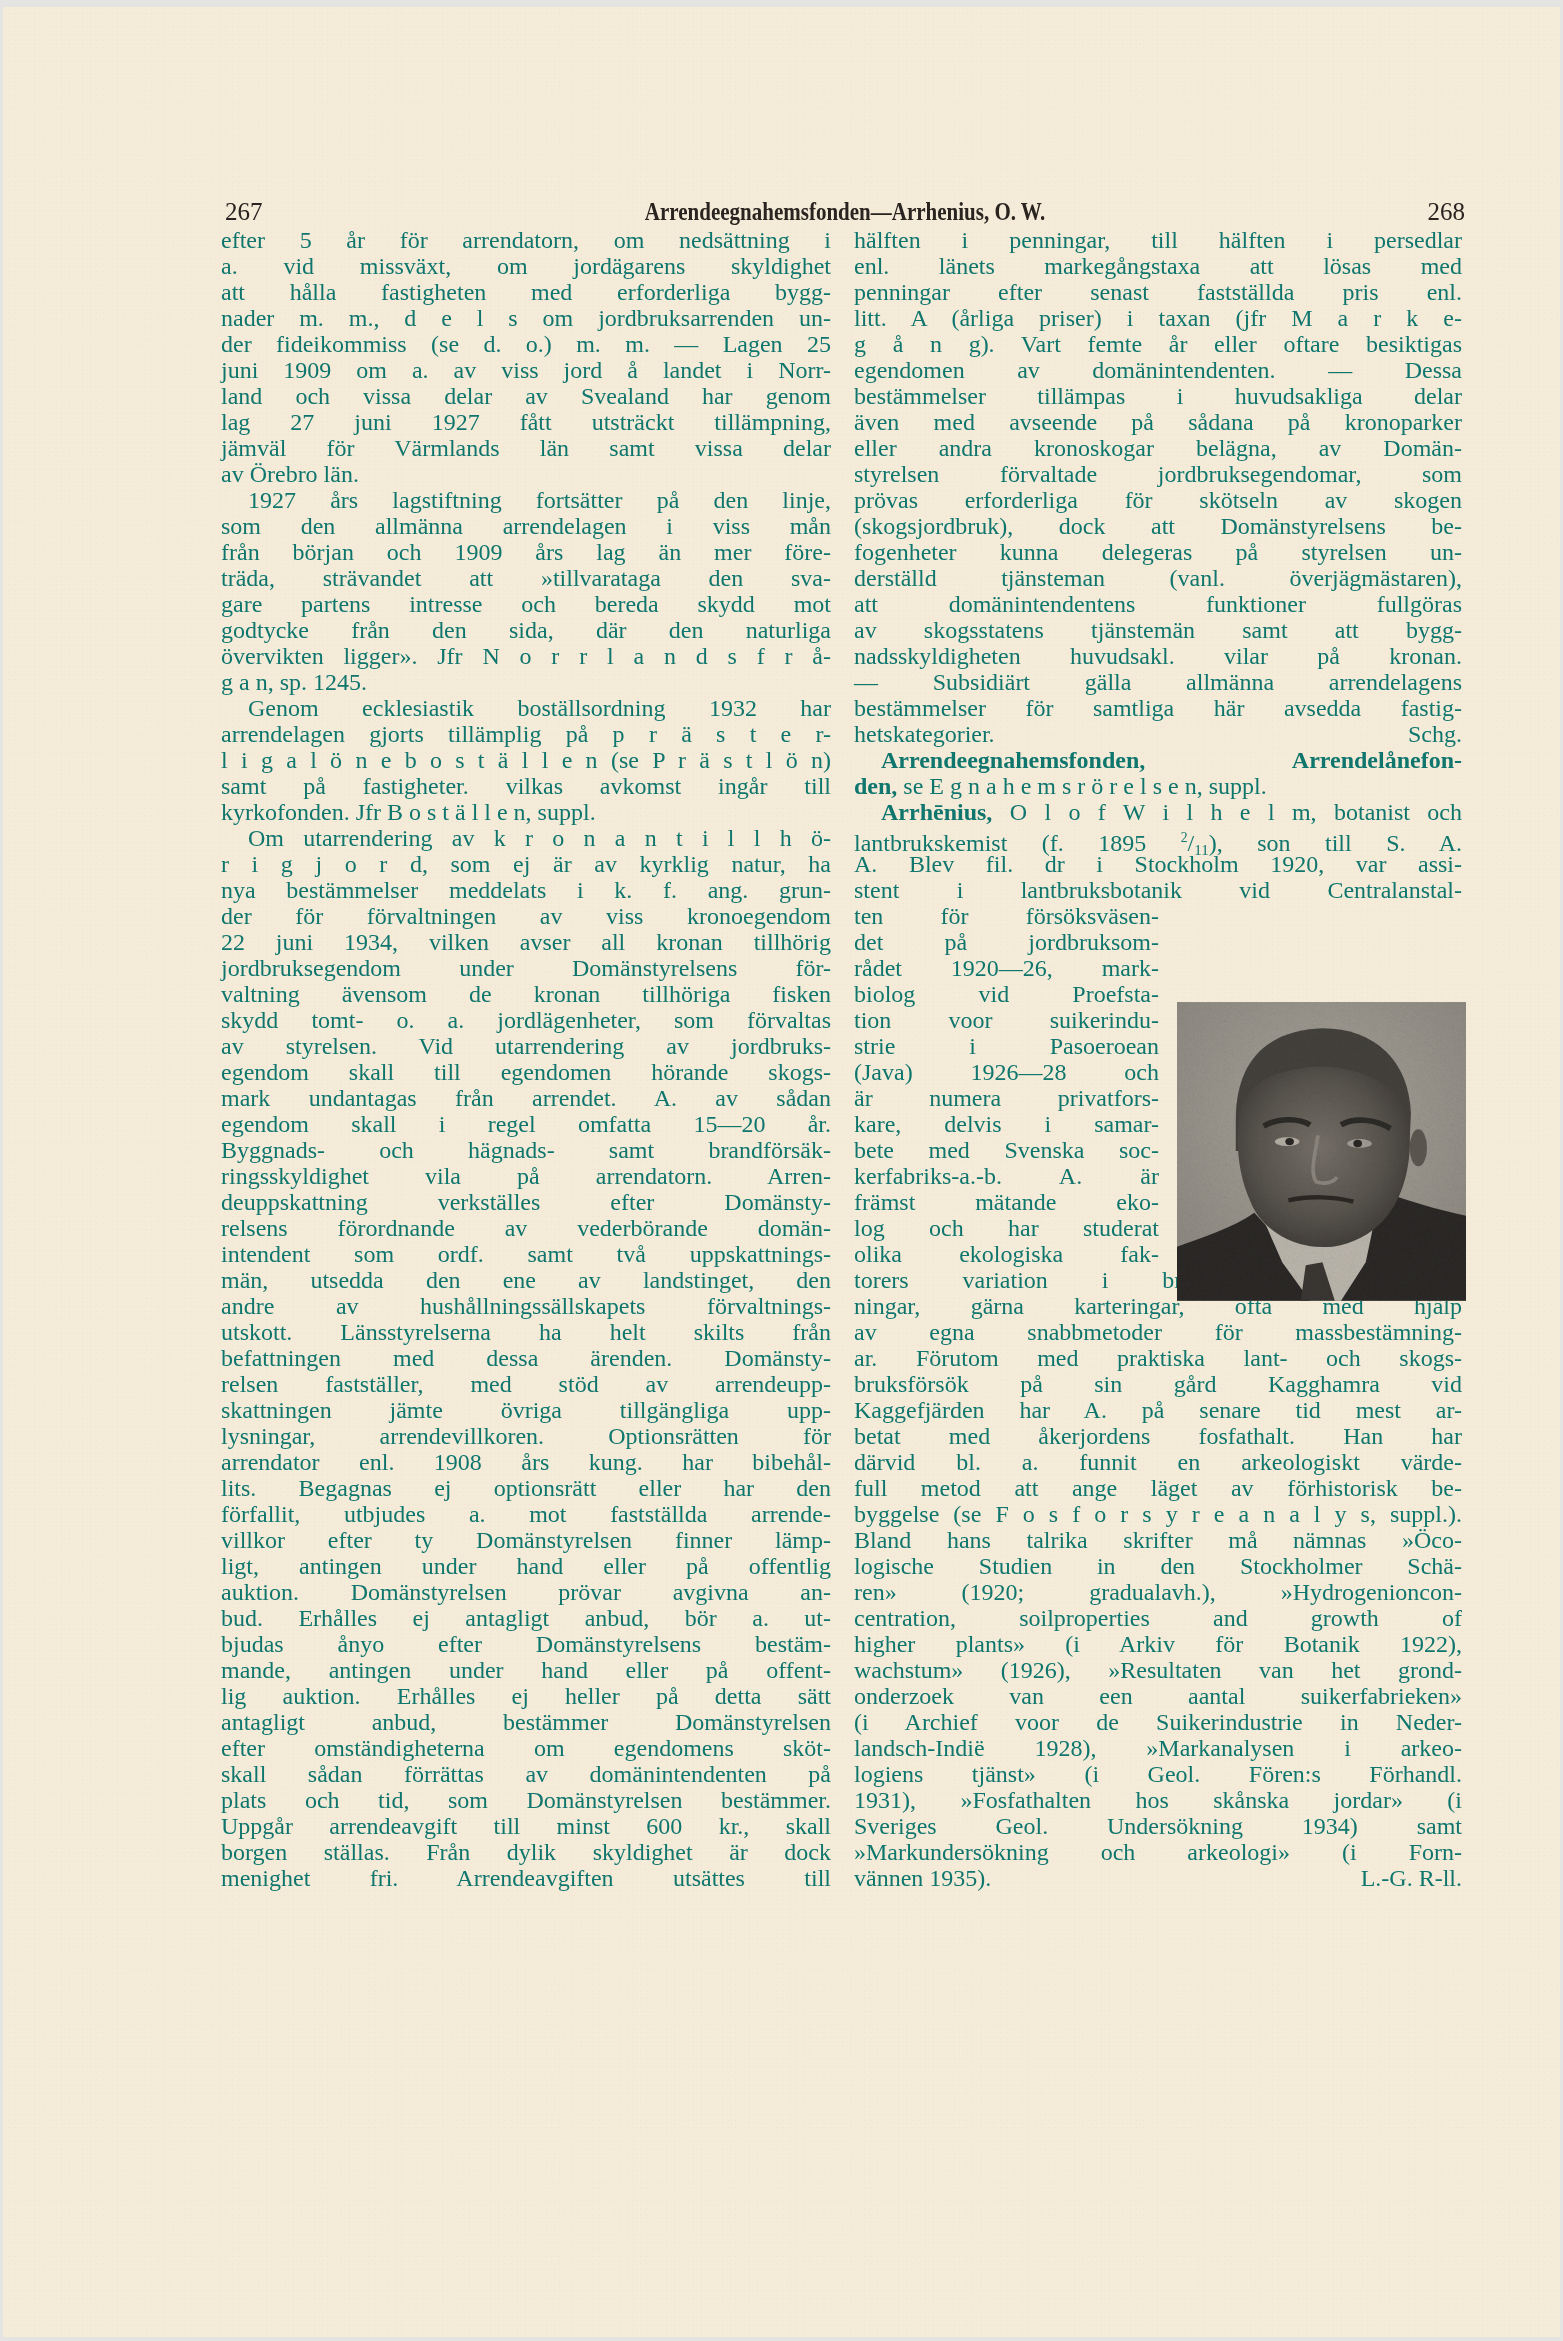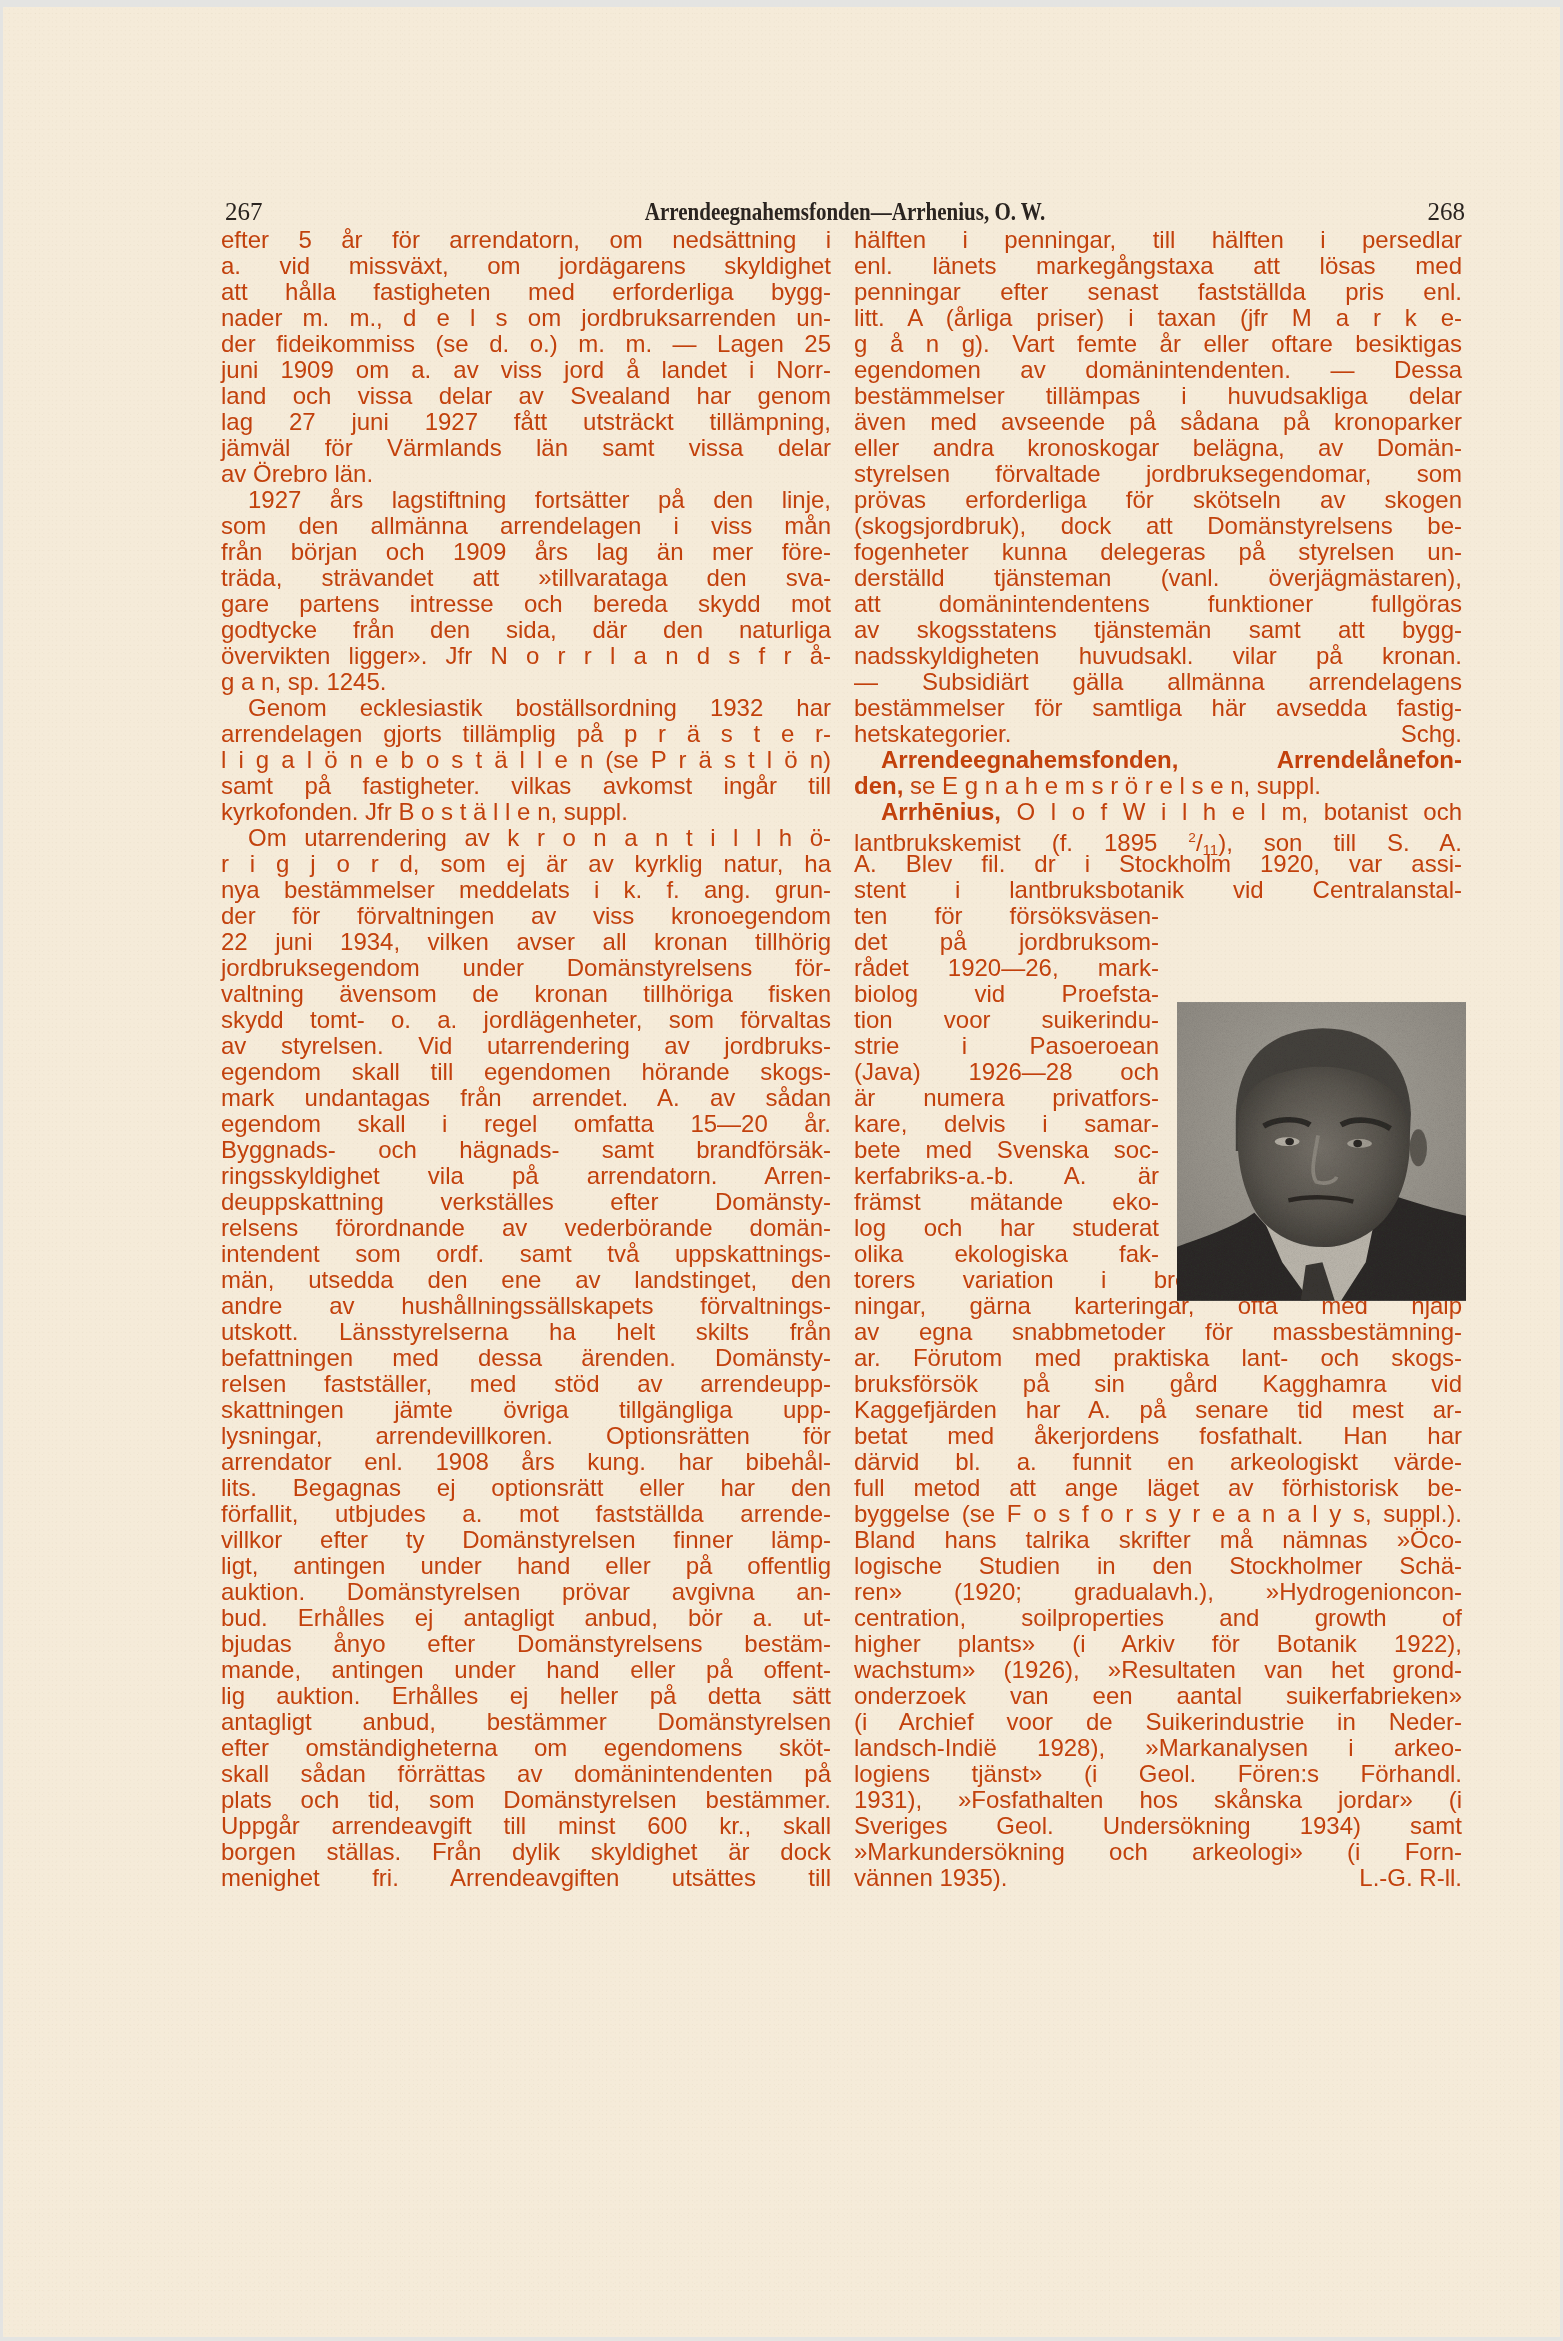--- a/index.html
+++ b/index.html
@@ -32,24 +32,24 @@
   .header .pnum-left { position: absolute; left: 0; top: 0; }
   .header .pnum-right { position: absolute; right: 0; top: 0; }
   .header .running-title {
     position: absolute; left: 0; right: 0; top: 0; text-align: center;
     font-weight: bold; letter-spacing: 0px;
     transform: scaleX(0.84); transform-origin: center;
   }
   .column {
     position: absolute;
     top: 227px;
-    font-family: Liberation Sans, sans-serif;
+    font-family: Liberation Serif, serif;
     font-size: 24px;
     line-height: 26px;
-    color: #c2410c;
+    color: #0f766e;
   }
   .col-left { left: 221px; width: 610px; }
   .col-right { left: 854px; width: 608px; }
   .line {
     display: block;
     white-space: nowrap;
     text-align: justify;
     text-align-last: justify;
     height: 26px;
     overflow: visible;

